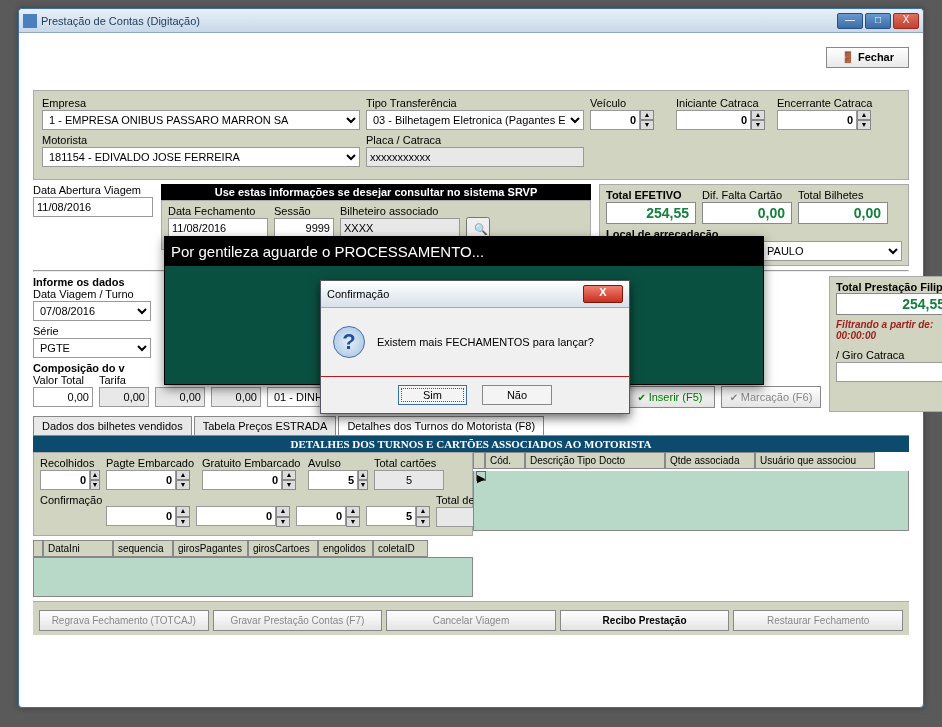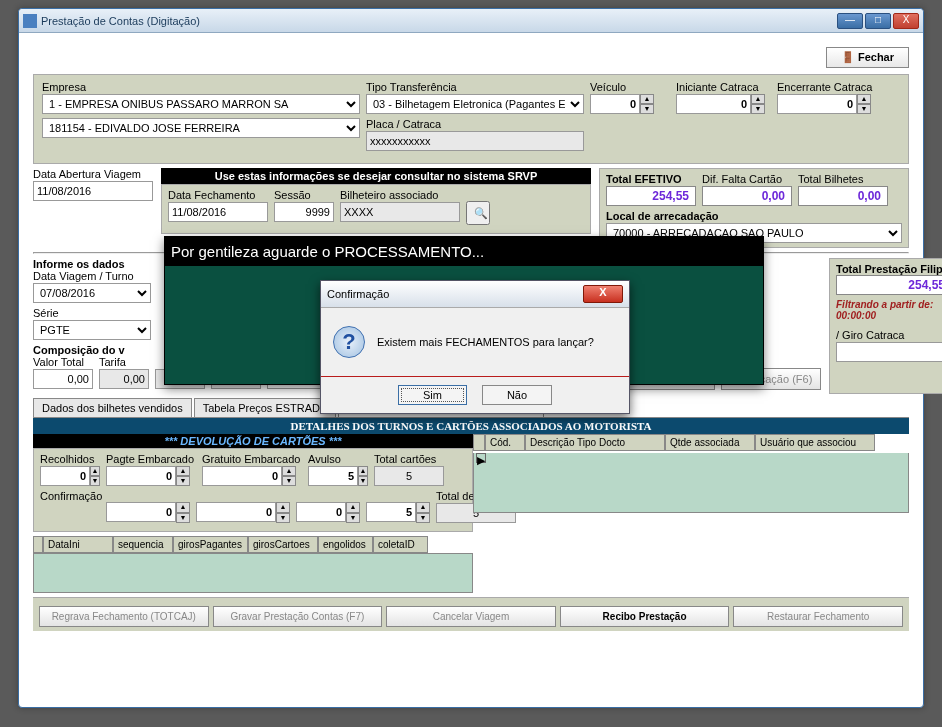--- a/index.html
+++ b/index.html
@@ -5,36 +5,36 @@
 * { box-sizing: border-box; font-family: Tahoma, Arial, sans-serif; font-size: 11px; }
 body { margin: 0; padding: 0; background: #5a5a5a; width: 942px; height: 727px; overflow: hidden; position: relative; }
 .window { position: absolute; top: 8px; left: 18px; width: 906px; height: 700px; background: #fff; border: 1px solid #3a6ea5; border-radius: 4px; box-shadow: 0 0 6px rgba(0,0,0,0.3); }
 .titlebar { height: 24px; background: linear-gradient(to bottom, #e8f0f8, #c8d8e8); border-bottom: 1px solid #8fa8c0; display: flex; align-items: center; padding: 0 4px; border-radius: 4px 4px 0 0; }
 .titlebar .icon { width: 14px; height: 14px; background: #4a80c0; margin-right: 4px; }
 .titlebar .title { flex: 1; color: #1a3a5a; }
 .winbtns { display: flex; gap: 2px; }
 .winbtn { width: 26px; height: 16px; background: linear-gradient(to bottom,#6a98d0,#3a6ea5); border: 1px solid #2a5080; border-radius: 2px; color: #fff; text-align: center; line-height: 12px; font-size: 10px; cursor: pointer; }
 .winbtn.close { background: linear-gradient(to bottom,#e07060,#c04030); border-color: #a02818; }
 .client { padding: 14px; }
-.fechar-row { text-align: right; margin-bottom: 6px; }
+.fechar-row { text-align: right; margin-bottom: 22px; }
 .fechar-btn { padding: 3px 14px; border: 1px solid #888; background: linear-gradient(to bottom,#fff,#e8e8e8); cursor: pointer; font-weight: bold; }
 .panel { background: #d0d4c0; border: 1px solid #aaa; padding: 6px 8px 8px; }
 .row { display: flex; gap: 6px; margin-bottom: 4px; }
 .col { display: flex; flex-direction: column; }
 .lbl { font-size: 11px; color: #000; margin-bottom: 1px; white-space: nowrap; }
 .inp { border: 1px solid #999; background: #fff; padding: 2px 3px; height: 20px; }
 .inp.ro { background: #e8e8e8; }
 .sel { border: 1px solid #999; background: #fff; height: 20px; padding: 0 2px; }
 .spin { display: flex; }
 .spin input { width: 50px; border: 1px solid #999; height: 20px; text-align: right; padding-right: 3px; font-weight: bold;}
 .spin .arrows { width: 14px; display: flex; flex-direction: column; }
 .spin .arrows div { flex: 1; border: 1px solid #888; background: #ddd; font-size: 7px; text-align:center; line-height:7px; cursor:pointer;}
 .blackbar { background: #000; color: #fff; font-weight: bold; padding: 2px 6px; text-align: center; }
 .infobox { background: #d0d4c0; border: 1px solid #aaa; padding: 4px 6px; }
-.bigval { border: 1px solid #888; background: #fff; color: #6d28d9; font-weight: bold; text-align: right; padding: 2px 6px; font-size: 12px; }
+.bigval { border: 1px solid #888; background: #fff; color: #15803d; font-weight: bold; text-align: right; padding: 2px 6px; font-size: 14px; }
 .section-title { font-weight: bold; }
 .tabs { display: flex; border-bottom: 1px solid #888; margin-top: 4px;}
 .tab { padding: 3px 8px; border: 1px solid #888; border-bottom: none; background: #e8e8e8; margin-right: 2px; cursor: pointer;}
 .tab.active { background: #fff; }
 .detailbar { background: #0c4a6e; color: #fff; font-weight: bold; padding: 2px; text-align: center; font-family: Liberation Serif, serif; }
 .cartoes-header { background: #000; color: #6bb8ff; font-weight: bold; padding: 1px; text-align: center; font-style: italic;}
 .bottom-btns { display: flex; gap: 4px; padding: 8px 6px 4px; background: #d0d4c0; border-top: 1px solid #aaa; }
 .bbtn { flex: 1; padding: 4px 2px; border: 1px solid #888; background: linear-gradient(to bottom,#fff,#e4e4e4); font-size: 10px; text-align: center; cursor: pointer; white-space: nowrap; overflow:hidden;}
 .bbtn.dis { color: #888; }
 .overlay { position: absolute; top: 236px; left: 164px; width: 600px; background: #063; background: #0a5040; border: 1px solid #000; box-shadow: 0 4px 10px rgba(0,0,0,0.5); }
@@ -106,20 +106,21 @@
               <input style="width: 80px;" value="0">
               <div class="arrows">
                 <div>▲</div>
                 <div>▼</div>
               </div>
             </div>
         </div>
       </div>
       <div class="row">
         <div class="col" style="width:318px">
+          <span class="lbl">Motorista</span>
           <select class="sel"><option>181154 - EDIVALDO JOSE FERREIRA</option></select>
         </div>
         <div class="col" style="width:218px">
           <span class="lbl">Placa / Catraca</span>
           <input class="inp ro" value="xxxxxxxxxxx" style="">
         </div>
       </div>
     </div>
 
     <div class="row" style="margin-top:4px; gap:8px; align-items:flex-start;">
@@ -232,21 +233,20 @@
     <div class="tabs">
       <div class="tab">Dados dos bilhetes vendidos</div>
       <div class="tab">Tabela Preços ESTRADA</div>
       <div class="tab active">Detalhes dos Turnos do Motorista (F8)</div>
     </div>
 
     <div class="detailbar">DETALHES DOS TURNOS E CARTÕES ASSOCIADOS AO MOTORISTA</div>
 
     <div class="row" style="gap:0">
       <div style="width:440px">
-        <div class="cartoes-header">*** DEVOLUÇÃO DE CARTÕES ***</div>
         <div class="infobox">
           <div class="row">
             <div class="col" style="width:60px">
                 <span class="lbl">Recolhidos</span>
                 <div class="spin">
                   <input value="0" style="">
                   <div class="arrows">
                     <div>▲</div>
                     <div>▼</div>
                   </div>

